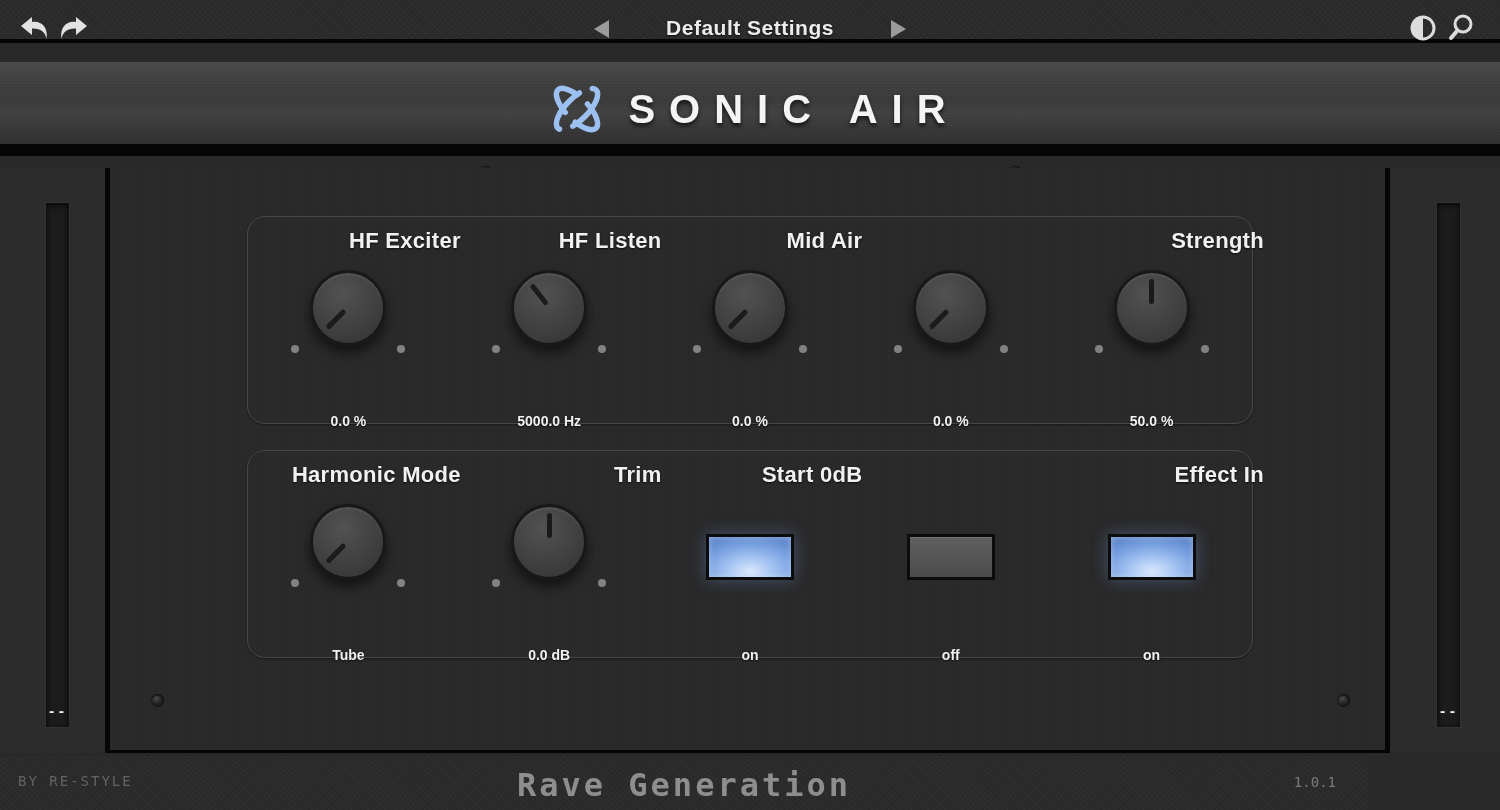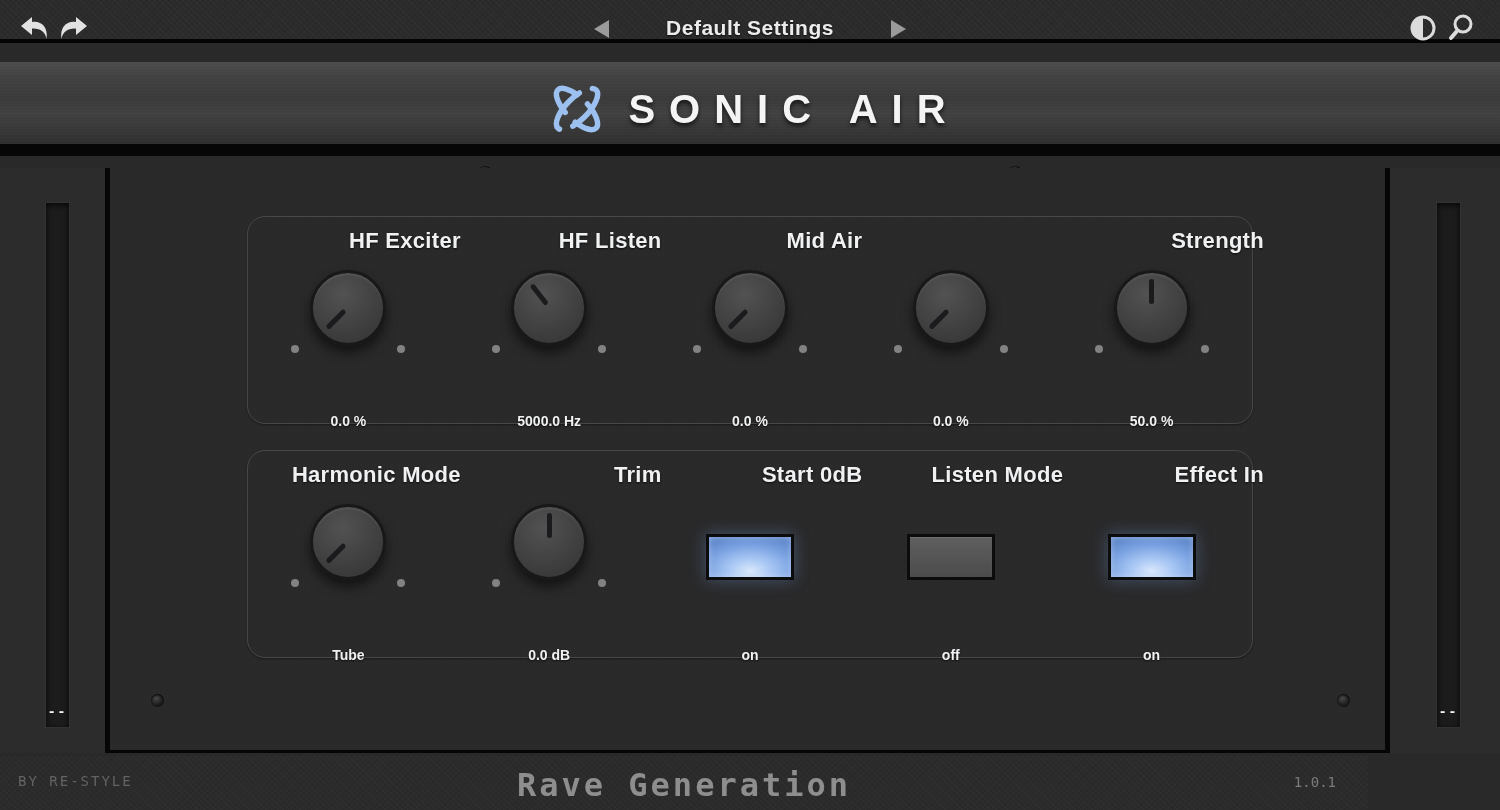--- a/index.html
+++ b/index.html
@@ -328,21 +328,20 @@
           <div class="ctrl-value">0.0 dB</div>
         </div>
 
         <div class="ctrl">
           <div class="ctrl-label">Start 0dB</div>
           <div class="led-button state-on"></div>
           <div class="ctrl-value">on</div>
         </div>
 
         <div class="ctrl">
-          <div class="ctrl-label">Listen Mode</div>
           <div class="led-button state-off"></div>
           <div class="ctrl-value">off</div>
         </div>
 
         <div class="ctrl">
           <div class="ctrl-label">Effect In</div>
           <div class="led-button state-on"></div>
           <div class="ctrl-value">on</div>
         </div>
       </div>

